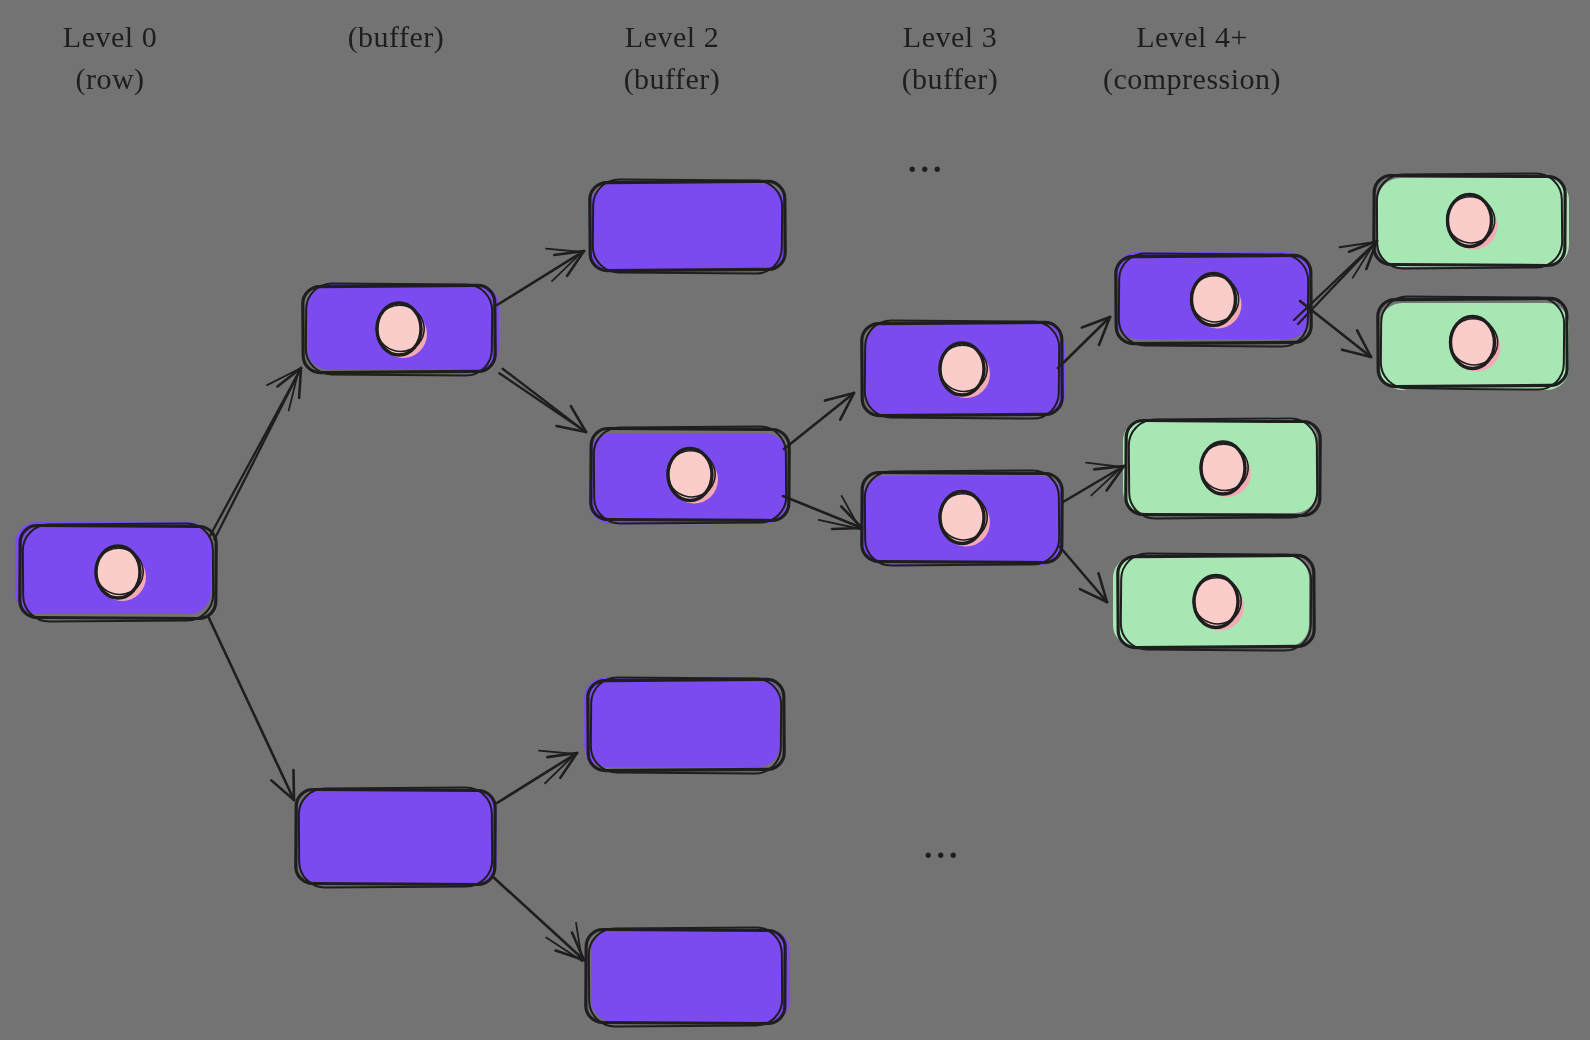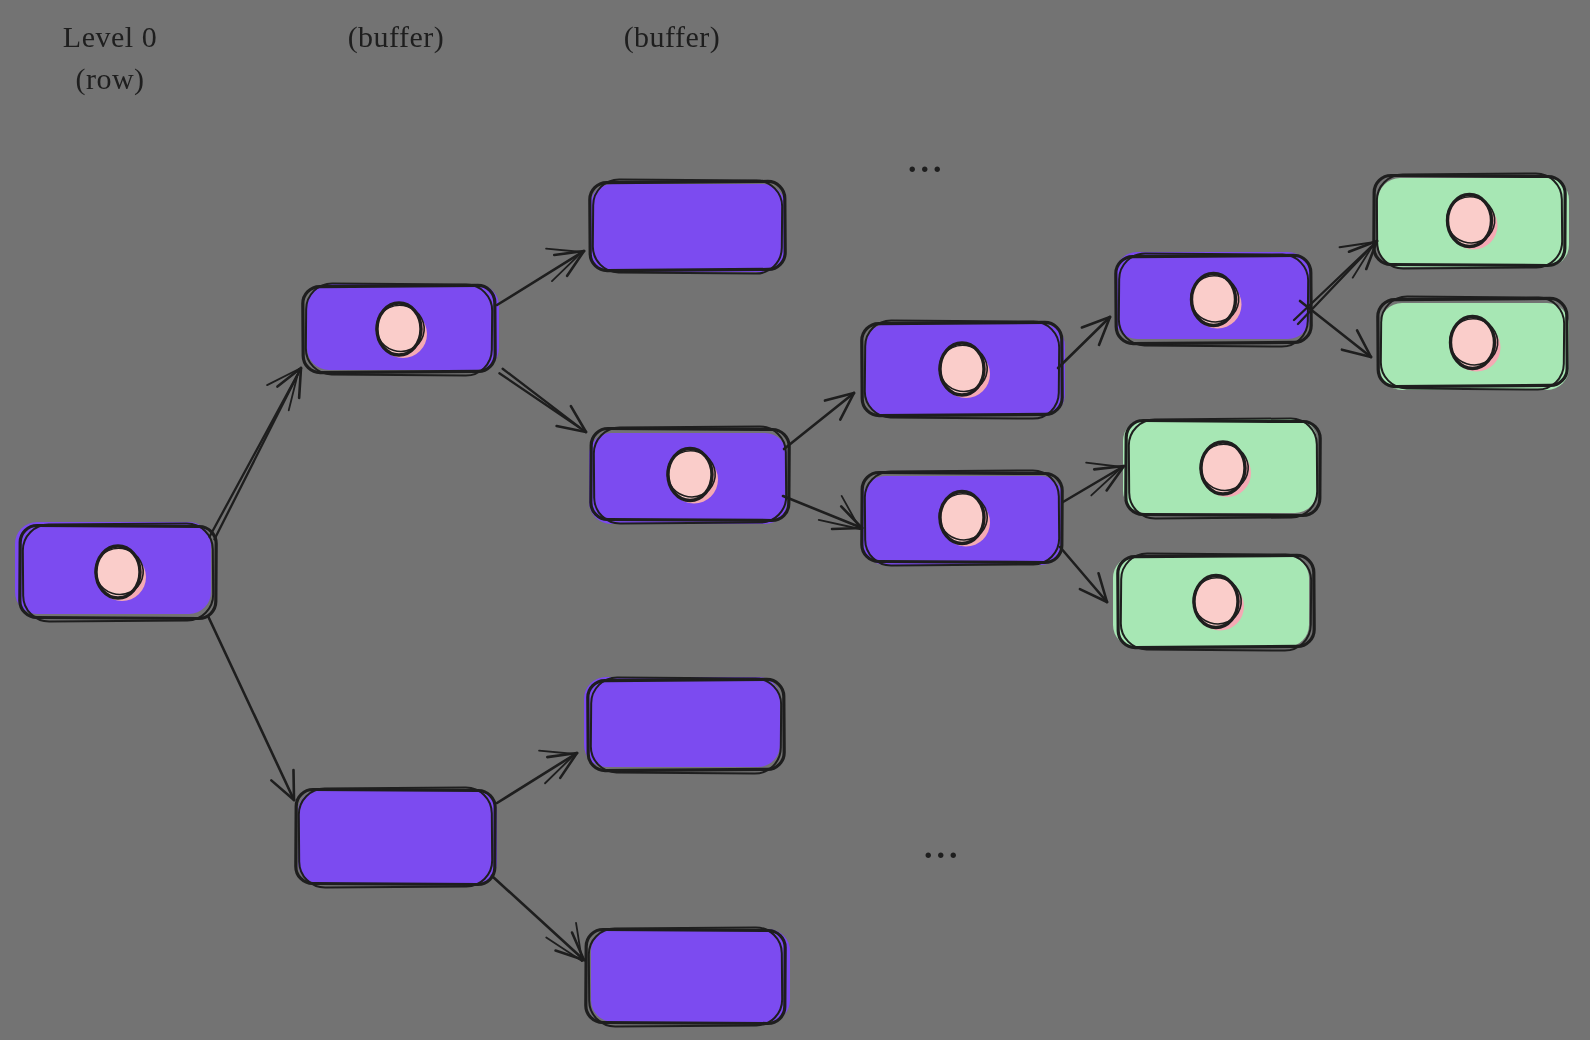--- a/index.html
+++ b/index.html
@@ -22,21 +22,30 @@
 <div class="stage">
 
   <div class="level-header" style="left: -50px;">
     <div>Level 0</div>
     <div>(row)</div>
   </div>
   <div class="level-header" style="left: 236px;">
     <div>(buffer)</div>
   </div>
   <div class="level-header" style="left: 512px;">
+    <div>Level 2</div>
     <div>(buffer)</div>
+  </div>
+  <div class="level-header" style="left: 790px;">
+    <div>Level 3</div>
+    <div>(buffer)</div>
+  </div>
+  <div class="level-header" style="left: 1032px;">
+    <div>Level 4+</div>
+    <div>(compression)</div>
   </div>
 
   <div class="ellipsis" id="ellipsis-top" style="left: 908px; top: 142px;">...</div>
   <div class="ellipsis" id="ellipsis-bottom" style="left: 924px; top: 828px;">...</div>
 
   <svg id="diagram-svg" class="diagram-svg" width="1590" height="1040" viewBox="0 0 1590 1040">
       <g>
         <rect x="15" y="522" width="196" height="92" rx="22" fill="#7c4bf0"></rect>
         <rect x="20" y="526" width="196" height="92" rx="17" fill="none" stroke="#1e1e1e" stroke-width="3.2" transform="rotate(0.35 118 572)"></rect>
         <rect x="23" y="524" width="190" height="97" rx="26" fill="none" stroke="#1e1e1e" stroke-width="2" transform="rotate(-0.45 118 572)"></rect>

